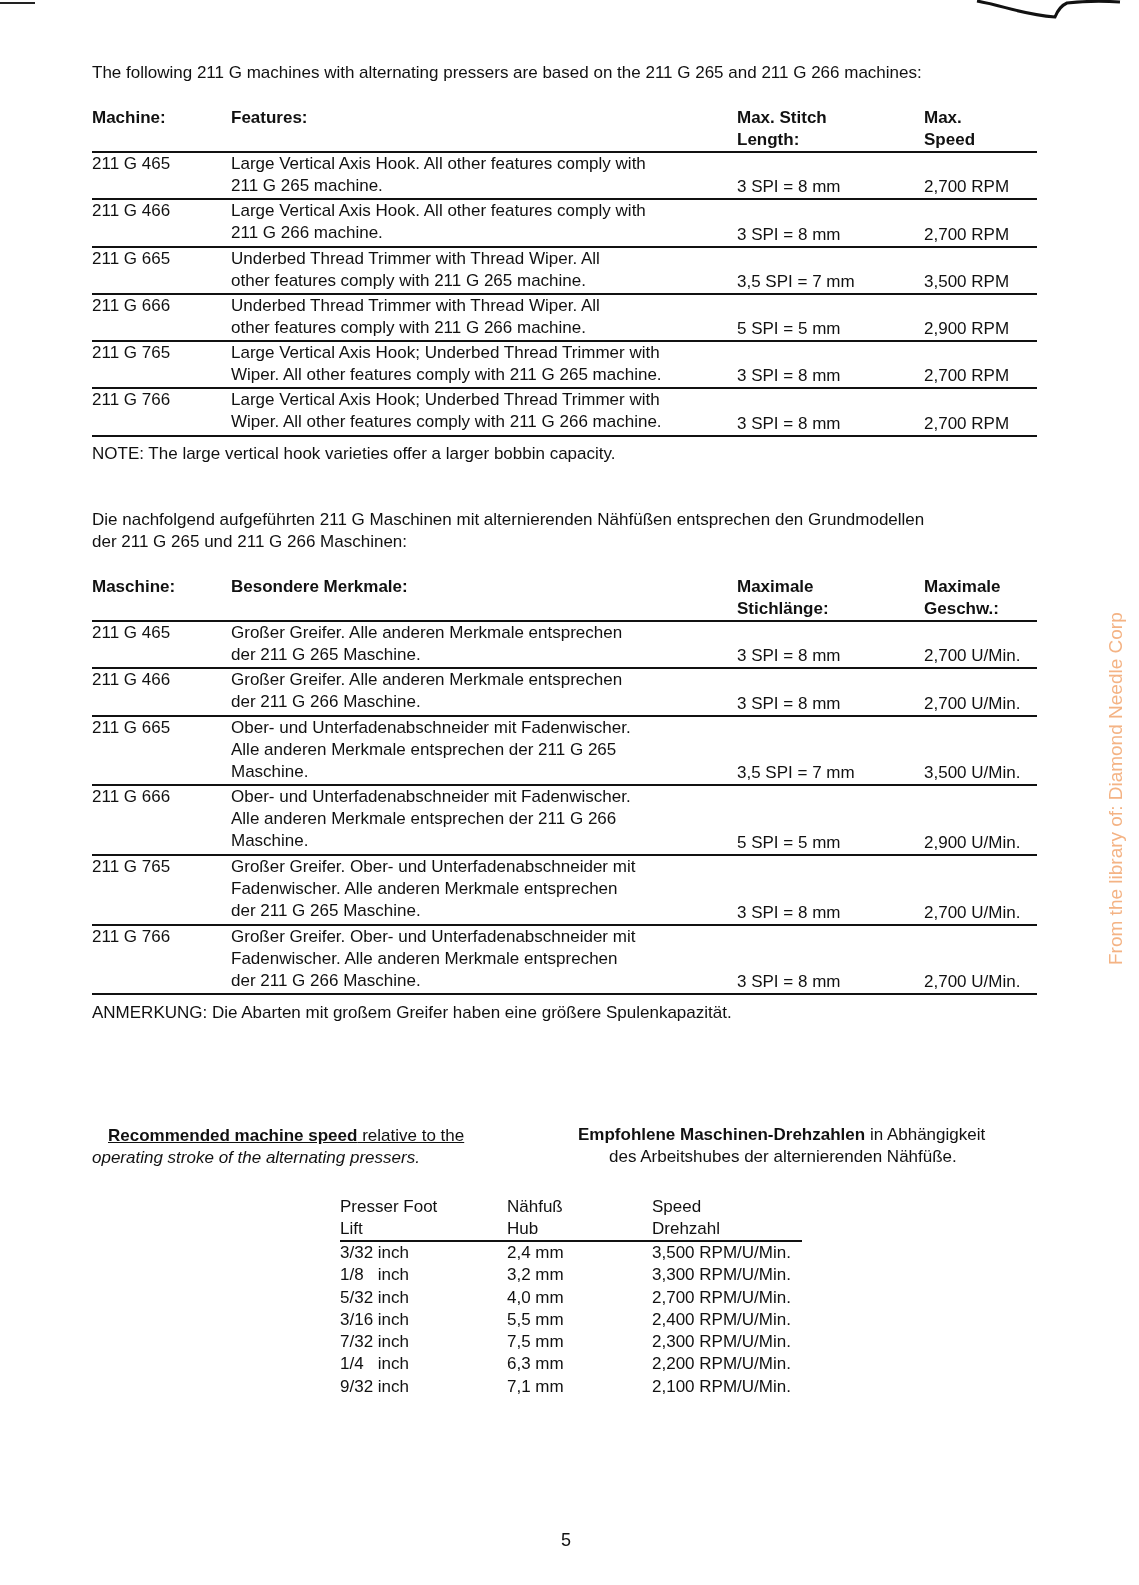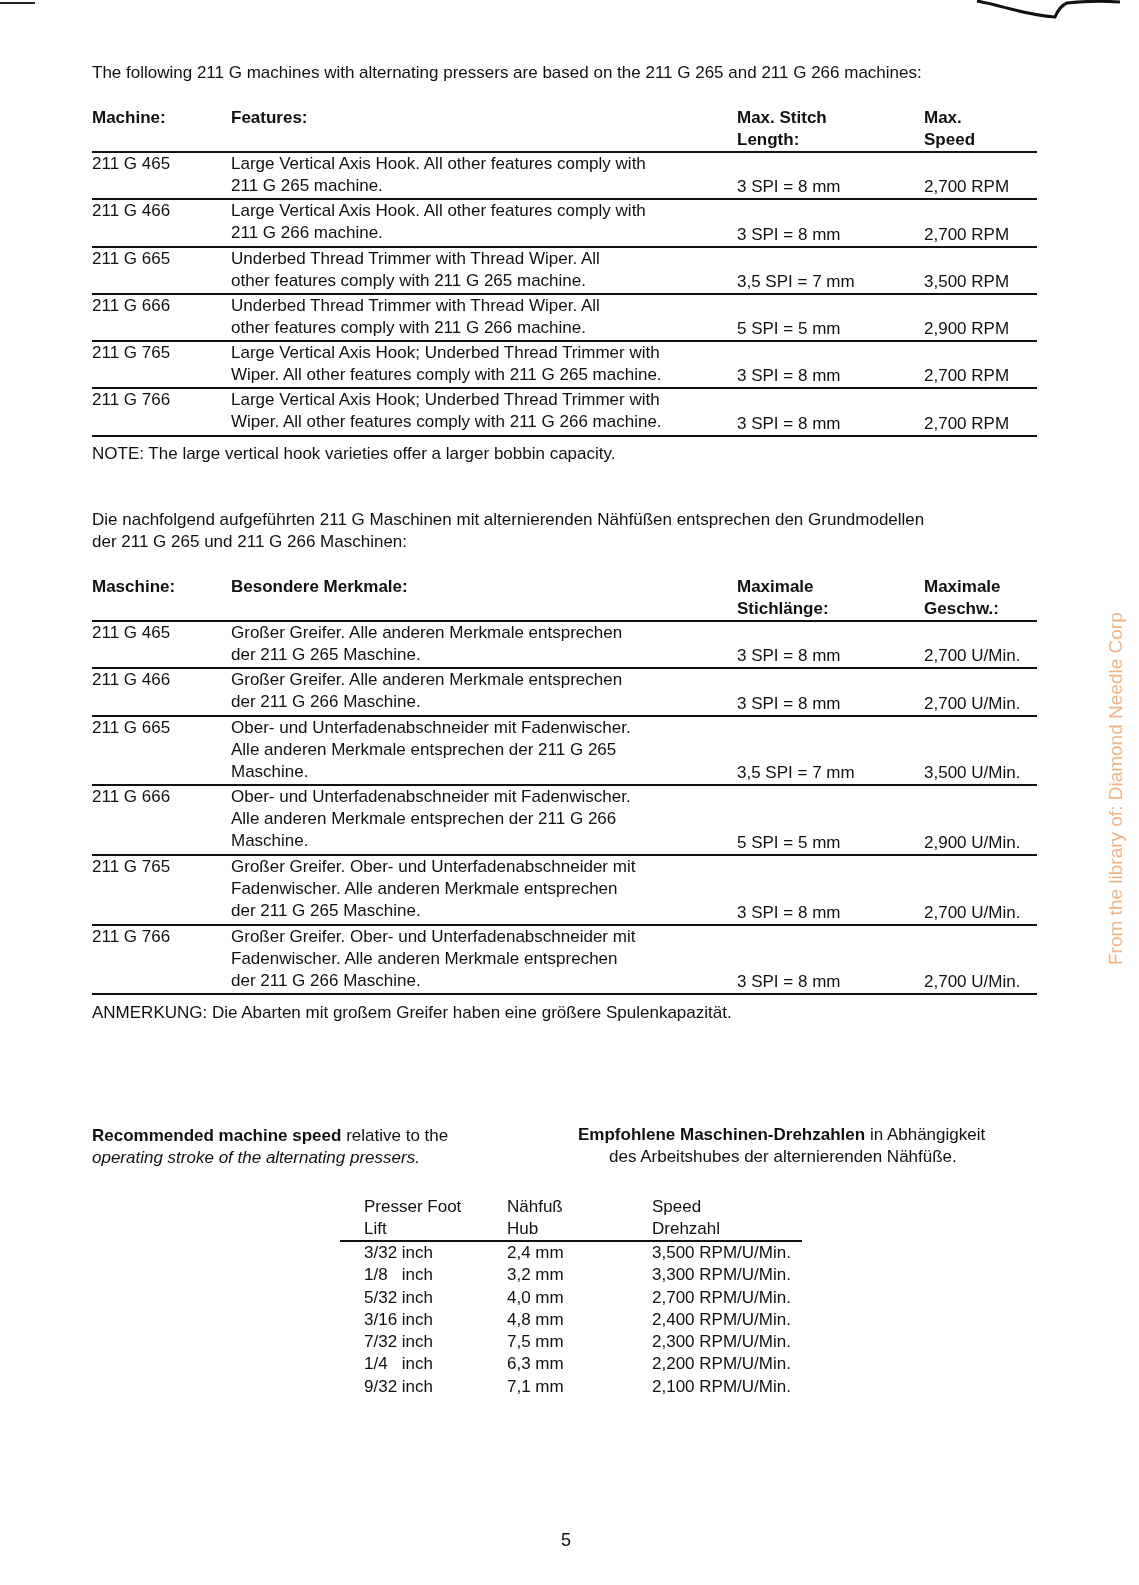--- a/index.html
+++ b/index.html
@@ -19,21 +19,21 @@
   .c3 { position: absolute; left: 645px; }
   .c4 { position: absolute; left: 832px; }
   .cell-top { top: 0; }
   .cell-bottom { bottom: 0; }
 
   .note { left: 92px; }
   .bold { font-weight: bold; }
 
   .speed-table { position: absolute; left: 340px; top: 1196px; width: 462px; }
   .speed-head { position: relative; height: 44px; border-bottom: 2px solid #111; }
-  .s1 { position: absolute; left: 0; margin-left: 24px; }
+  .s1 { position: absolute; left: 0; }
   .s2 { position: absolute; left: 167px; }
   .s3 { position: absolute; left: 312px; }
   .speed-row { position: relative; height: 22.3px; text-align: right; }
 
   .watermark {
     position: absolute; left: 1105px; top: 965px;
     transform-origin: left top; transform: rotate(-90deg);
     color: #f4b384; font-size: 19px; white-space: nowrap;
   }
   .page-num { left: 561px; top: 1530px; font-size: 18px; }
@@ -195,21 +195,21 @@
           <div class="line">der 211 G 266 Maschine.</div>
         </div>
         <div class="c3 line cell-bottom">3 SPI = 8 mm</div>
         <div class="c4 line cell-bottom">2,700 U/Min.</div>
       </div>
     </div>
 </div>
 
 <div class="abs line note" style="top:1002px;">ANMERKUNG: Die Abarten mit großem Greifer haben eine größere Spulenkapazität.</div>
 
-<div class="abs line" style="left:92px;top:1125px;">
+<div class="abs line" style="left:108px;top:1125px;text-decoration:underline;">
   <span class="bold">Recommended machine speed</span><span> relative to the</span>
 </div>
 <div class="abs line" style="left:92px;top:1147px;font-style:italic;">operating stroke of the alternating pressers.</div>
 
 <div class="abs line" style="left:578px;top:1124px;">
   <span class="bold">Empfohlene Maschinen-Drehzahlen</span><span> in Abhängigkeit</span>
 </div>
 <div class="abs line" style="left:578px;top:1146px;margin-left:31px;">des Arbeitshubes der alternierenden Nähfüße.</div>
 
 <div class="speed-table">
@@ -238,21 +238,21 @@
         <div class="s2 line">3,2 mm</div>
         <div class="s3 line">3,300 RPM/U/Min.</div>
       </div>
       <div class="speed-row">
         <div class="s1 line" style="white-space:pre">5/32 inch</div>
         <div class="s2 line">4,0 mm</div>
         <div class="s3 line">2,700 RPM/U/Min.</div>
       </div>
       <div class="speed-row">
         <div class="s1 line" style="white-space:pre">3/16 inch</div>
-        <div class="s2 line">4,8 mm</div>
+        <div class="s2 line">5,5 mm</div>
         <div class="s3 line">2,400 RPM/U/Min.</div>
       </div>
       <div class="speed-row">
         <div class="s1 line" style="white-space:pre">7/32 inch</div>
         <div class="s2 line">7,5 mm</div>
         <div class="s3 line">2,300 RPM/U/Min.</div>
       </div>
       <div class="speed-row">
         <div class="s1 line" style="white-space:pre">1/4   inch</div>
         <div class="s2 line">6,3 mm</div>

